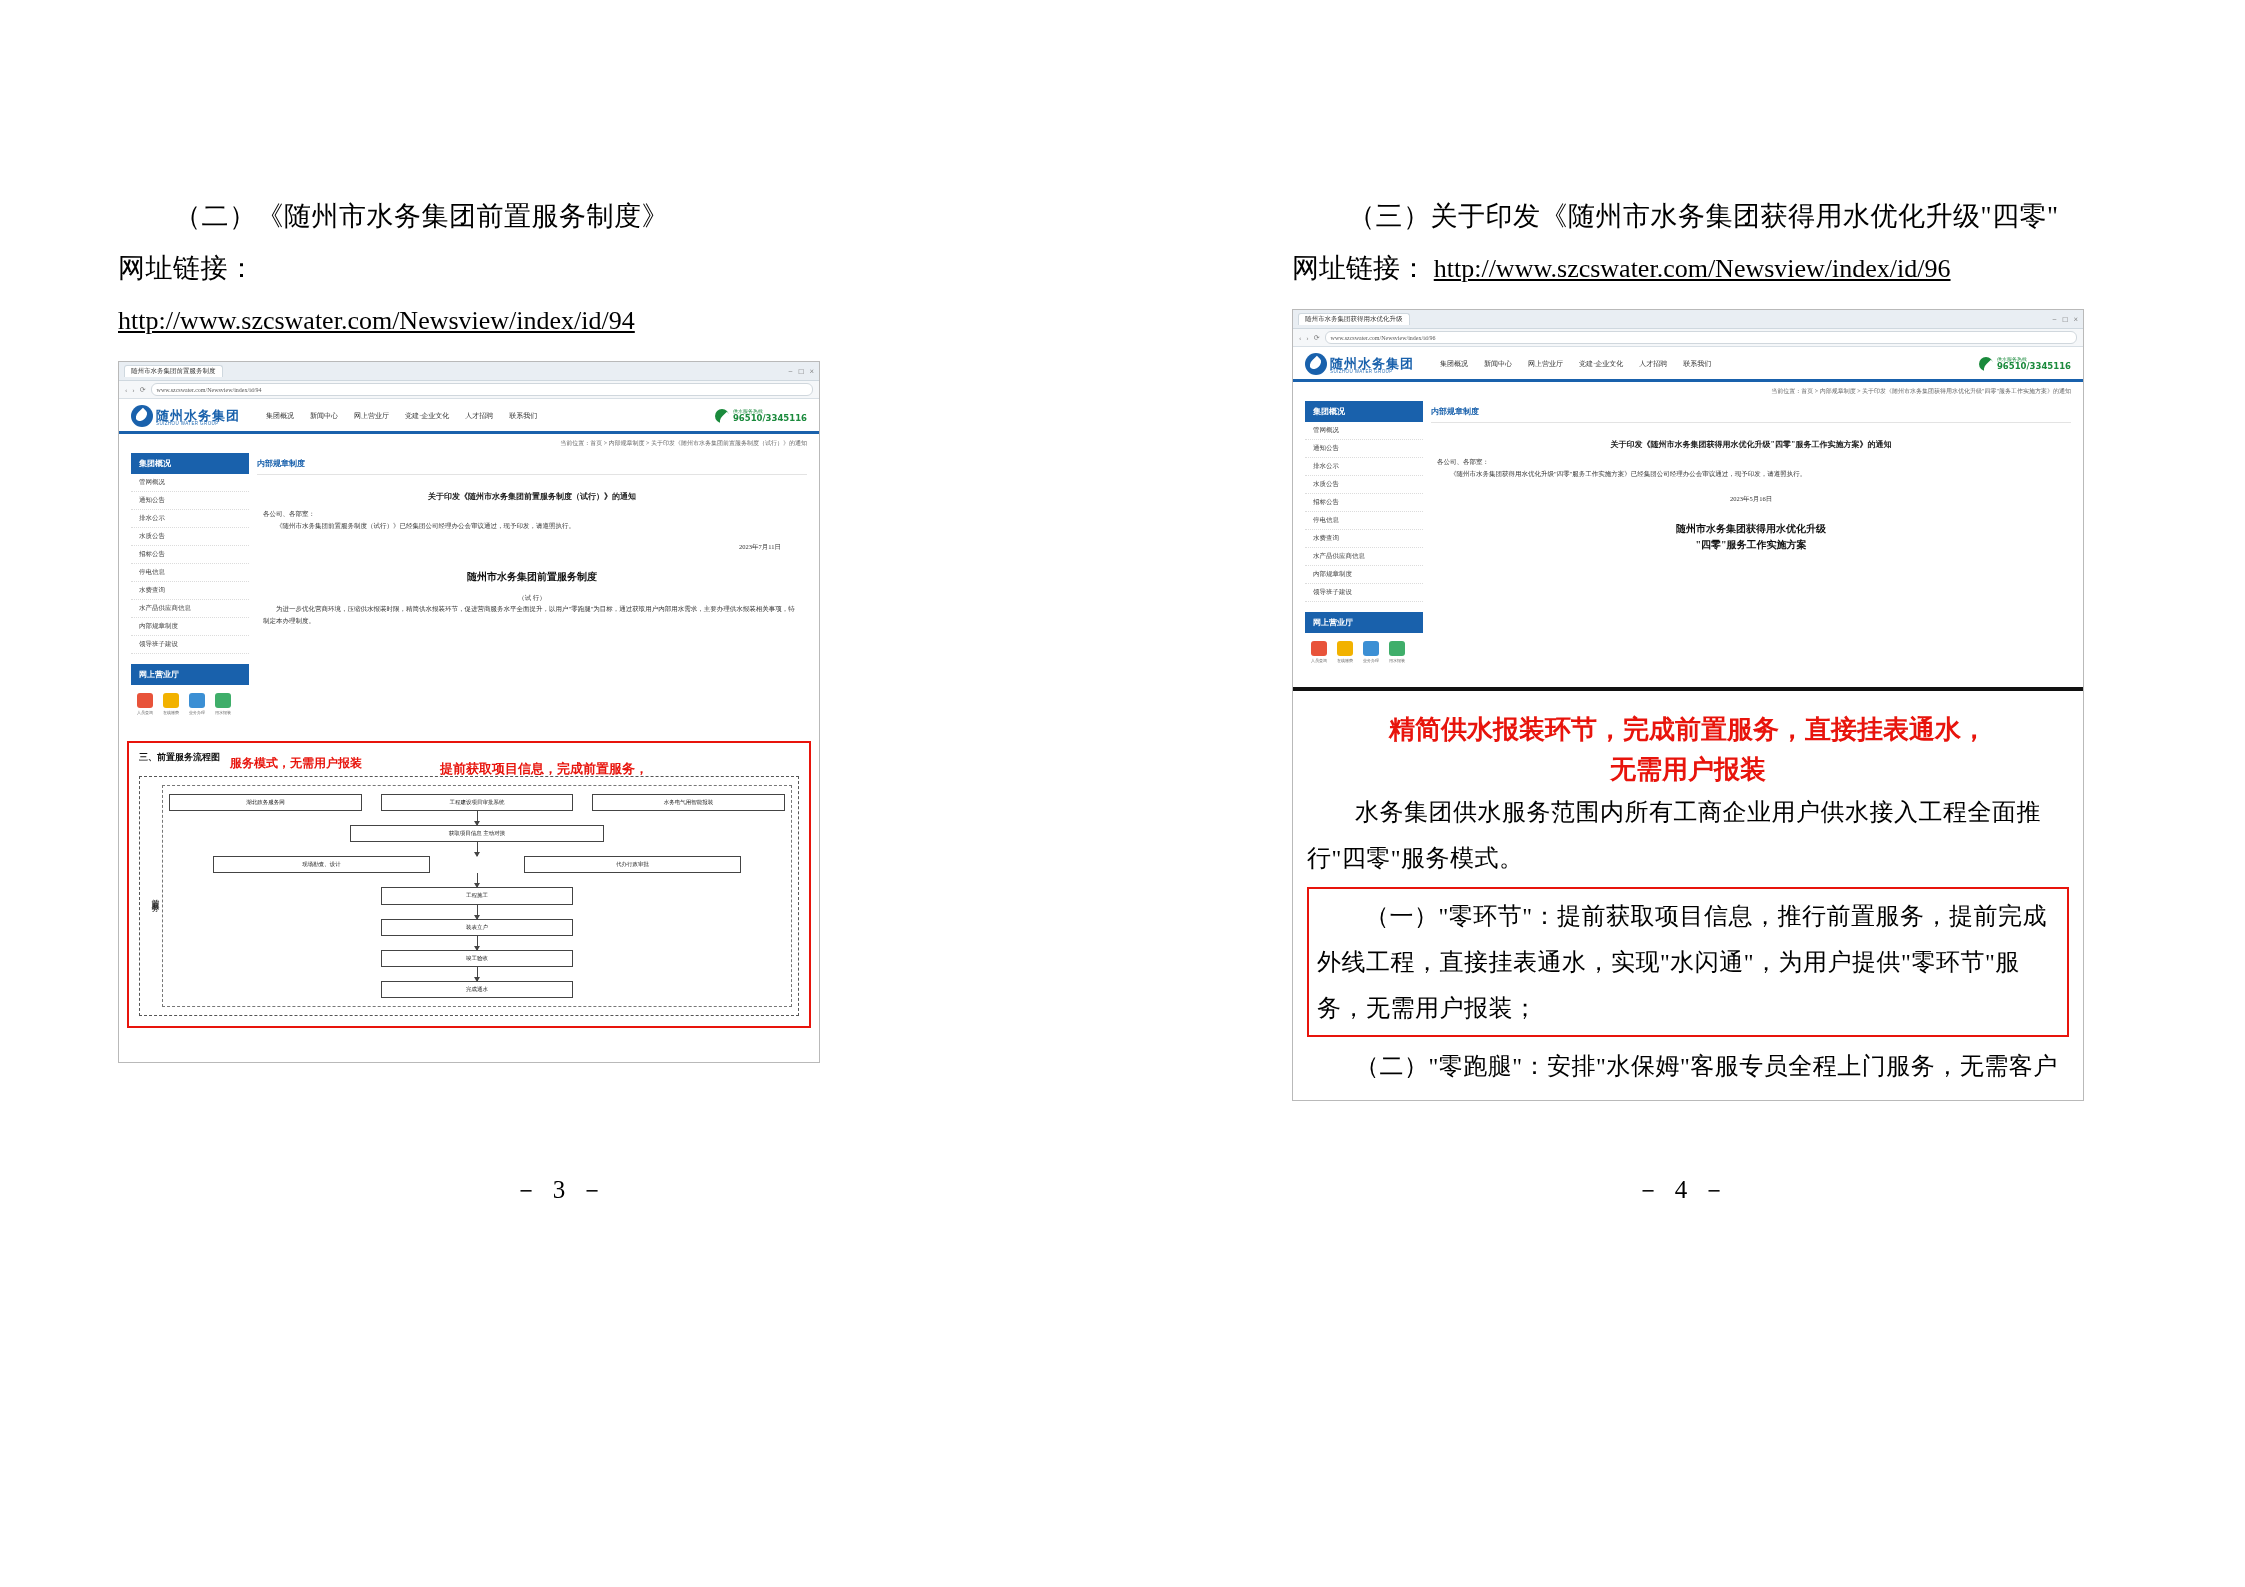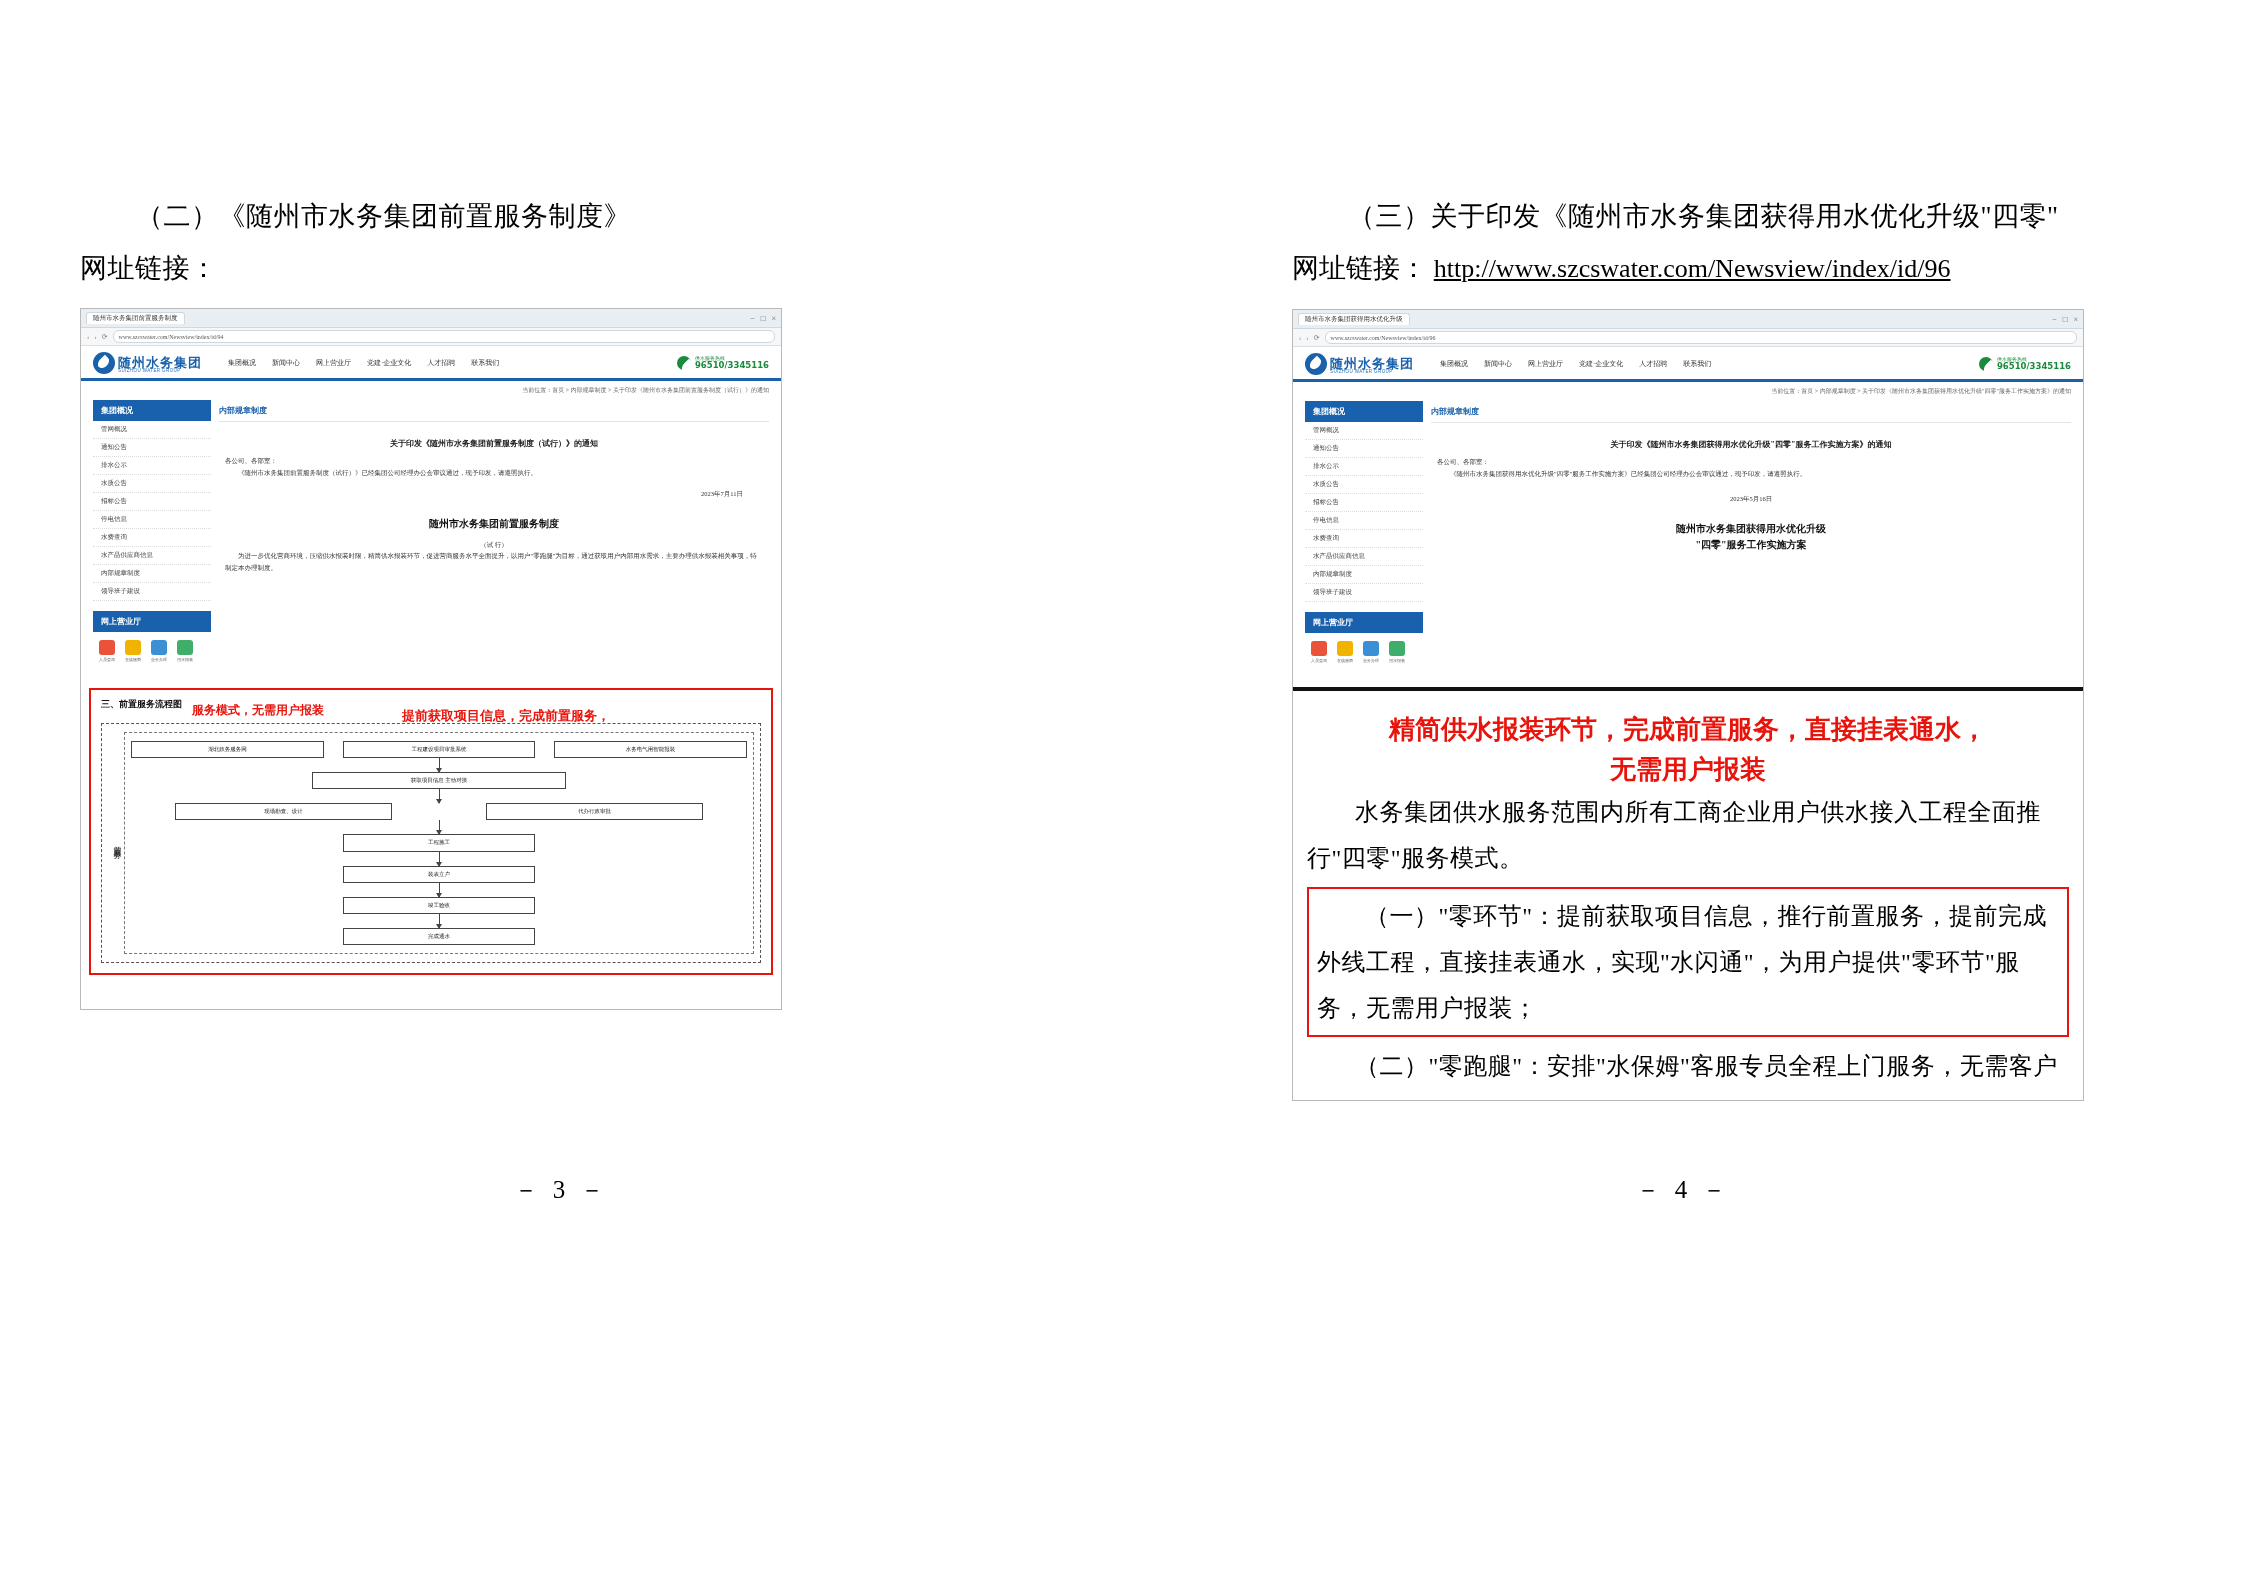--- a/index.html
+++ b/index.html
@@ -1,18 +1,18 @@
 <!DOCTYPE html>
 <html><head>
 <meta charset="utf-8">
 <style>
   html,body{margin:0;padding:0;background:#fff;}
   body{width:2245px;height:1587px;font-family:"Liberation Serif",serif;color:#000;}
   .page{position:relative;width:2245px;height:1587px;box-sizing:border-box;display:flex;}
-  .col{position:relative;width:1122px;height:1288px;box-sizing:border-box;padding:190px 95px 0 80px;}
+  .col{position:relative;width:1122px;height:1288px;box-sizing:border-box;padding:190px 95px 0 118px;}
   .col.right{padding-left:170px;padding-right:110px;}
   .para{font-size:27px;line-height:52px;letter-spacing:0.5px;}
   .indent{text-indent:56px;}
   .link{font-size:26px;text-decoration:underline;word-break:break-all;font-family:"Liberation Serif",serif;}
   .linkline{font-size:27px;line-height:52px;}
   .footer{position:absolute;bottom:82px;left:0;width:100%;text-align:center;font-size:25px;letter-spacing:4px;}
   .col.left .footer{padding-right:90px;}
   .col.right .footer{padding-right:40px;}
 
   
@@ -78,20 +78,21 @@
 </style>
 </head>
 <body>
 
 <div class="page">
 
   <div class="col left">
 
     <div class="para indent">（二）《随州市水务集团前置服务制度》</div>
     <div class="para">网址链接：</div>
+    <div class="linkline"><span class="link">http://www.szcswater.com/Newsview/index/id/94</span></div>
 
     <div class="shot shotL">
 
       <div class="brbar">
         <div class="brtab">随州市水务集团前置服务制度</div>
         <div class="brctl">
           <span>−</span>
           <span>□</span>
           <span>×</span>
         </div>

